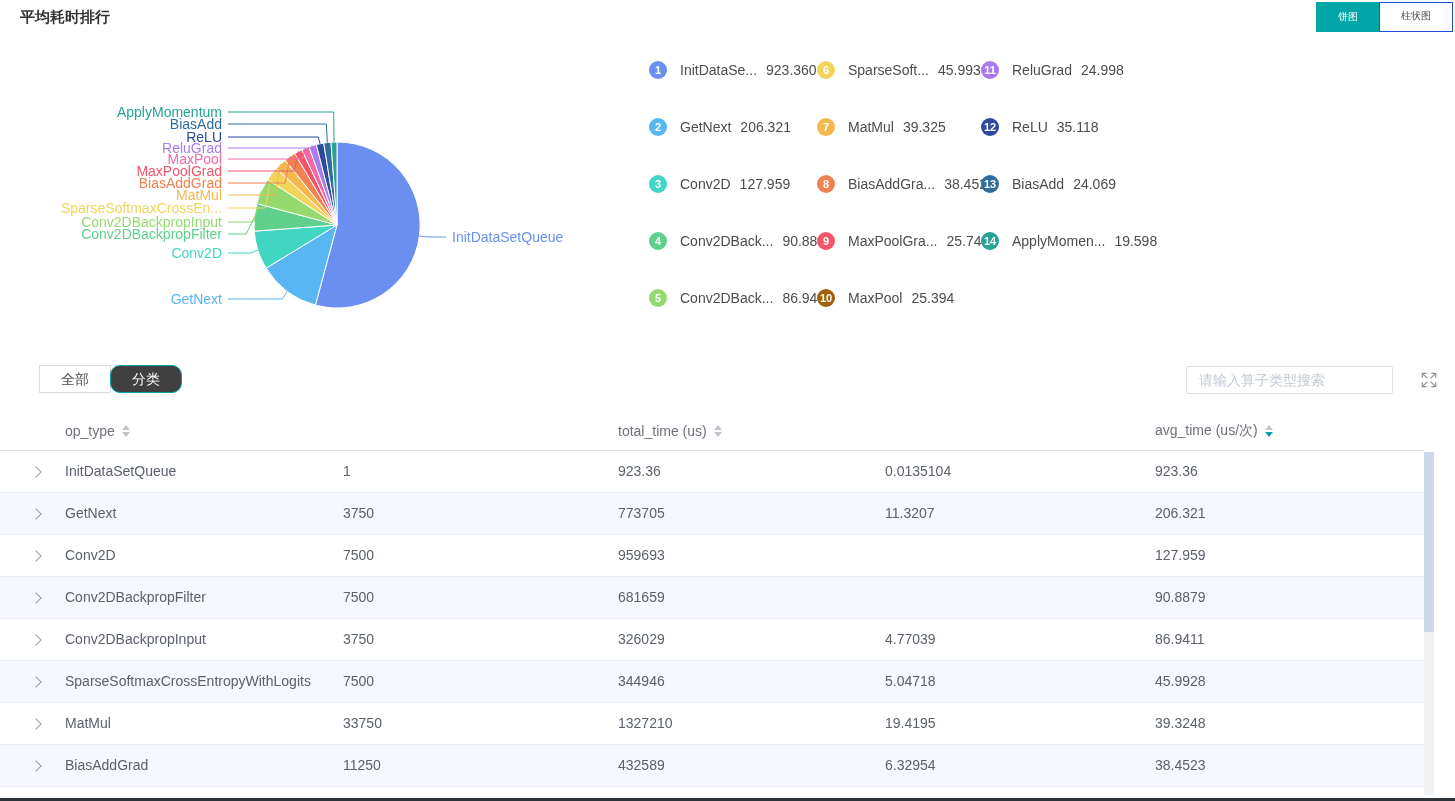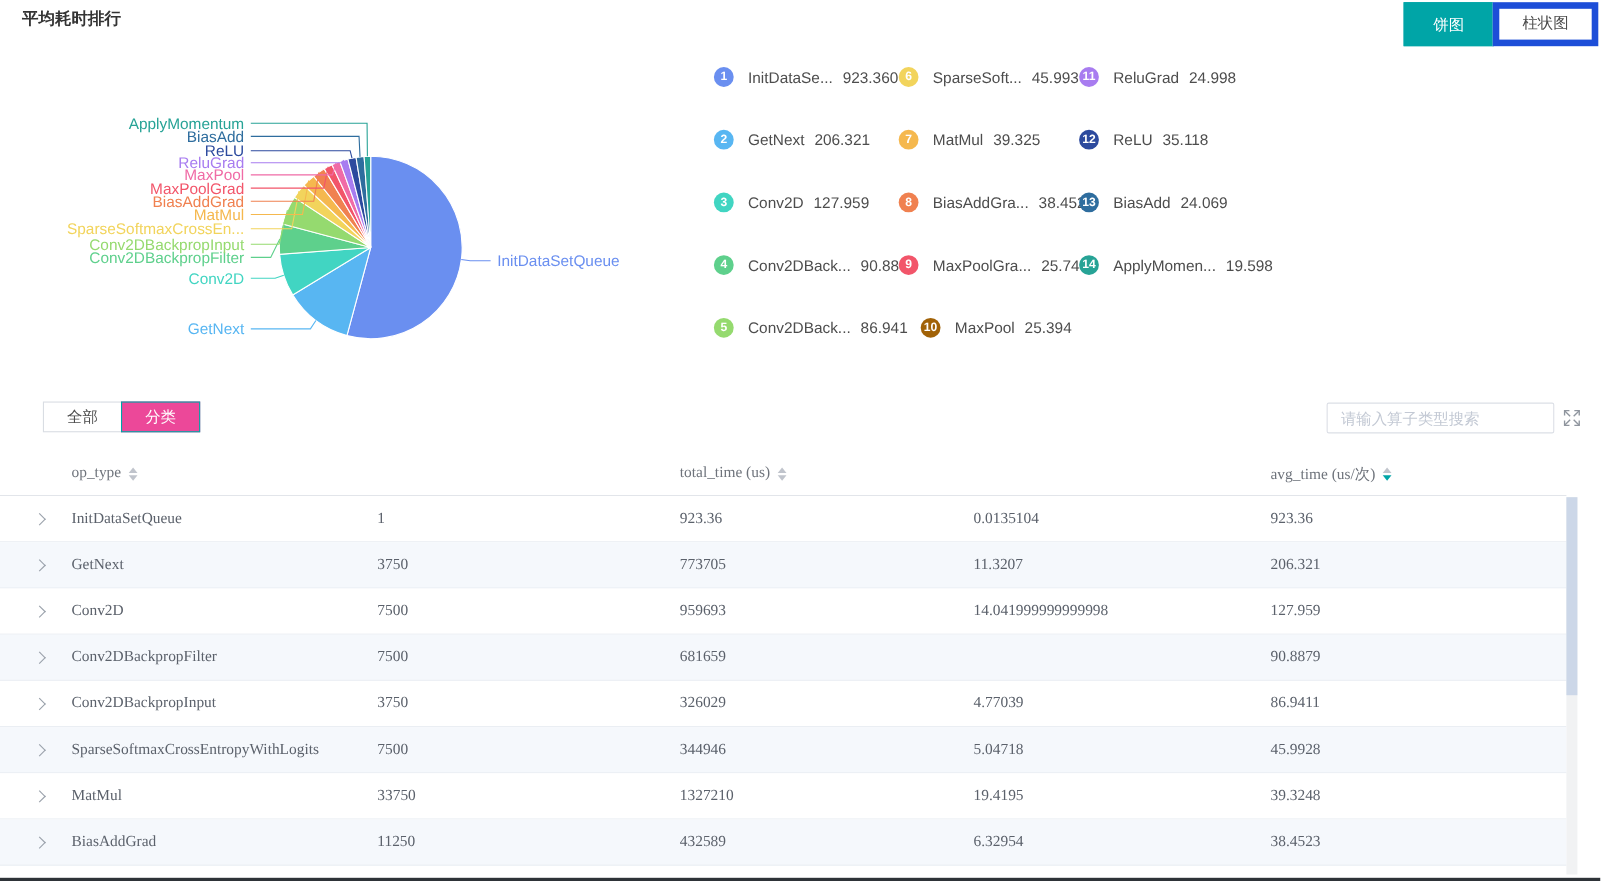--- a/index.html
+++ b/index.html
@@ -3,48 +3,48 @@
 <meta charset="utf-8">
 <style>
   html,body{margin:0;padding:0;}
   body{
     width:1455px;height:801px;position:relative;overflow:hidden;
     background:#fff;font-family:"Liberation Sans",sans-serif;color:#4d4d4d;
   }
   
   .page-title{position:absolute;left:20px;top:8px;font-size:15px;font-weight:bold;color:#333;}
   .view-toggle{position:absolute;top:2px;right:2px;display:flex;}
-  .vt-btn{height:28px;line-height:28px;padding:0 21px;font-size:14px;color:#4d4d4d;
-    background:#fff;border:6px solid #1d4ed8;text-align:center;cursor:pointer;}
+  .vt-btn{height:28px;line-height:28px;padding:0 21px;font-size:10px;color:#4d4d4d;
+    background:#fff;border:1px solid #1d4ed8;text-align:center;cursor:pointer;}
   .vt-btn + .vt-btn{margin-left:-1px;font-family:Liberation Mono, monospace;}
   .vt-btn.active{background:#00a5a7;border-color:#00a5a7;color:#fff;}
   
   #pie-svg{position:absolute;left:0;top:45px;overflow:visible;}
   #pie-svg text{font-family:"Liberation Sans",sans-serif;}
   
   #legend{position:absolute;left:0;top:0;width:1455px;height:340px;pointer-events:none;}
   .legend-item{position:absolute;display:flex;align-items:center;height:20px;font-size:14px;color:#4d4d4d;pointer-events:auto;cursor:pointer;}
   .legend-num{width:18px;height:18px;border-radius:50%;color:#fff;font-size:11px;font-weight:bold;
     display:flex;align-items:center;justify-content:center;margin-right:13px;flex:none;}
   .legend-label{margin-right:9px;white-space:nowrap;}
   .legend-value{white-space:nowrap;}
   
   .tabs{position:absolute;left:10px;top:365px;display:flex;}
   .tab{height:26px;line-height:26px;padding:0 21px;font-size:14px;color:#4d4d4d;background:#fff;
     border:1px solid #d9dde3;cursor:pointer;margin-left:29px;}
   .tab + .tab{margin-left:-1px;}
-  .tab.active{background:#ec4899;border-color:#00a5a7;color:#fff;}
+  .tab.active{background:#404040;border-color:#00a5a7;color:#fff;border-radius:10px;}
   .search-box{position:absolute;left:1186px;top:366px;width:205px;height:26px;
-    border:1px solid #dcdfe6;border-radius:2px;background:#fff;margin-left:20px;}
+    border:1px solid #dcdfe6;border-radius:2px;background:#fff;}
   .search-box input{width:100%;height:100%;border:none;outline:none;padding:0 12px;box-sizing:border-box;
     font-size:14px;color:#606266;font-family:"Liberation Sans",sans-serif;background:transparent;}
   .search-box input::placeholder{color:#c3c9d4;}
   .fs-icon{position:absolute;left:1421px;top:372px;width:16px;height:16px;cursor:pointer;}
   
-  .table{position:absolute;left:0;top:412px;width:1424px;font-family:Liberation Serif, serif;}
+  .table{position:absolute;left:0;top:412px;width:1424px;}
   .thead{position:relative;height:38px;border-bottom:1px solid #e2e5ea;font-size:14px;color:#6e737b;}
   .th{position:absolute;top:0;height:38px;display:flex;align-items:center;white-space:nowrap;}
   .caret-wrap{display:inline-flex;flex-direction:column;margin-left:7px;row-gap:2px;cursor:pointer;}
   .caret-up{width:0;height:0;border-left:4px solid transparent;border-right:4px solid transparent;border-bottom:5px solid #c0c4cc;}
   .caret-down{width:0;height:0;border-left:4px solid transparent;border-right:4px solid transparent;border-top:5px solid #c0c4cc;}
   .caret-down.active{border-top-color:#00a5a7;}
   .trow{position:relative;height:41px;border-bottom:1px solid #eaeef3;font-size:14px;color:#5b616b;background:#fff;}
   .trow.stripe{background:#f5f8fc;}
   .cell{position:absolute;top:0;line-height:41px;white-space:nowrap;}
   .chev{position:absolute;left:32px;top:17px;width:7px;height:7px;
@@ -149,21 +149,21 @@
       <span class="legend-num" style="background: rgb(240, 129, 80);">8</span>
       <span class="legend-label">BiasAddGra...</span>
       <span class="legend-value">38.452</span>
     </div>
     <div class="legend-item" style="left: 817px; top: 231px;">
       <span class="legend-num" style="background: rgb(242, 85, 106);">9</span>
       <span class="legend-label">MaxPoolGra...</span>
       <span class="legend-value">25.740</span>
     </div>
     <div class="legend-item" style="left: 817px; top: 288px;">
-      <span class="legend-num" style="background: #a16207; margin-left: 20px;">10</span>
+      <span class="legend-num" style="background: #a16207;">10</span>
       <span class="legend-label">MaxPool</span>
       <span class="legend-value">25.394</span>
     </div>
     <div class="legend-item" style="left: 981px; top: 60px;">
       <span class="legend-num" style="background: rgb(168, 124, 240);">11</span>
       <span class="legend-label">ReluGrad</span>
       <span class="legend-value">24.998</span>
     </div>
     <div class="legend-item" style="left: 981px; top: 117px;">
       <span class="legend-num" style="background: rgb(44, 74, 158);">12</span>
@@ -243,21 +243,20 @@
         <span class="cell" style="left: 343px;">3750</span>
         <span class="cell" style="left: 618px;">773705</span>
         <span class="cell" style="left: 885px;">11.3207</span>
         <span class="cell" style="left: 1155px;">206.321</span>
       </div>
       <div class="trow">
         <span class="chev"></span>
         <span class="cell" style="left: 65px;">Conv2D</span>
         <span class="cell" style="left: 343px;">7500</span>
         <span class="cell" style="left: 618px;">959693</span>
-        <span class="cell" style="left: 885px;">14.041999999999998</span>
         <span class="cell" style="left: 1155px;">127.959</span>
       </div>
       <div class="trow stripe">
         <span class="chev"></span>
         <span class="cell" style="left: 65px;">Conv2DBackpropFilter</span>
         <span class="cell" style="left: 343px;">7500</span>
         <span class="cell" style="left: 618px;">681659</span>
         <span class="cell" style="left: 1155px;">90.8879</span>
       </div>
       <div class="trow">

